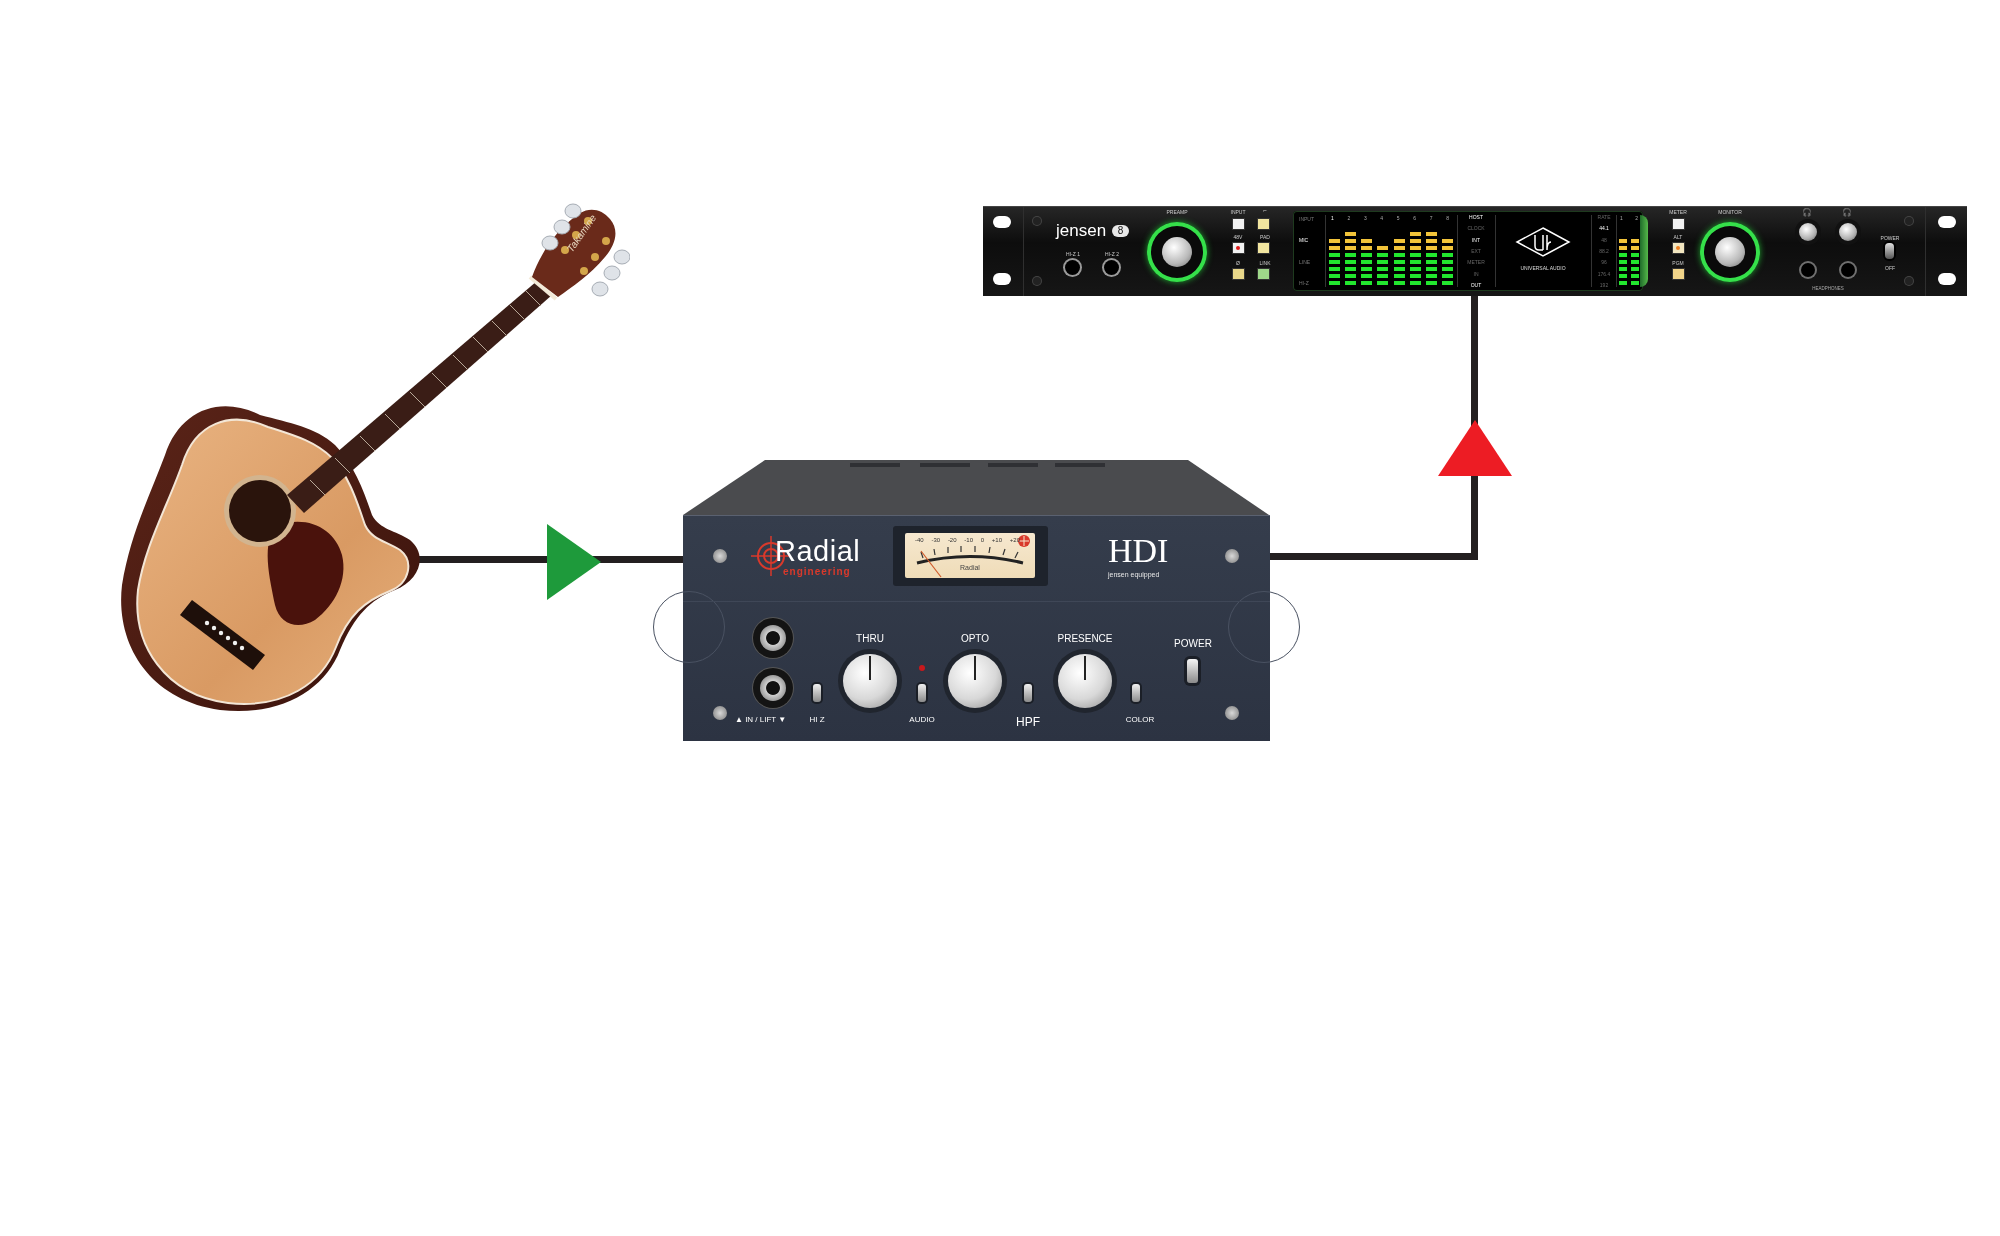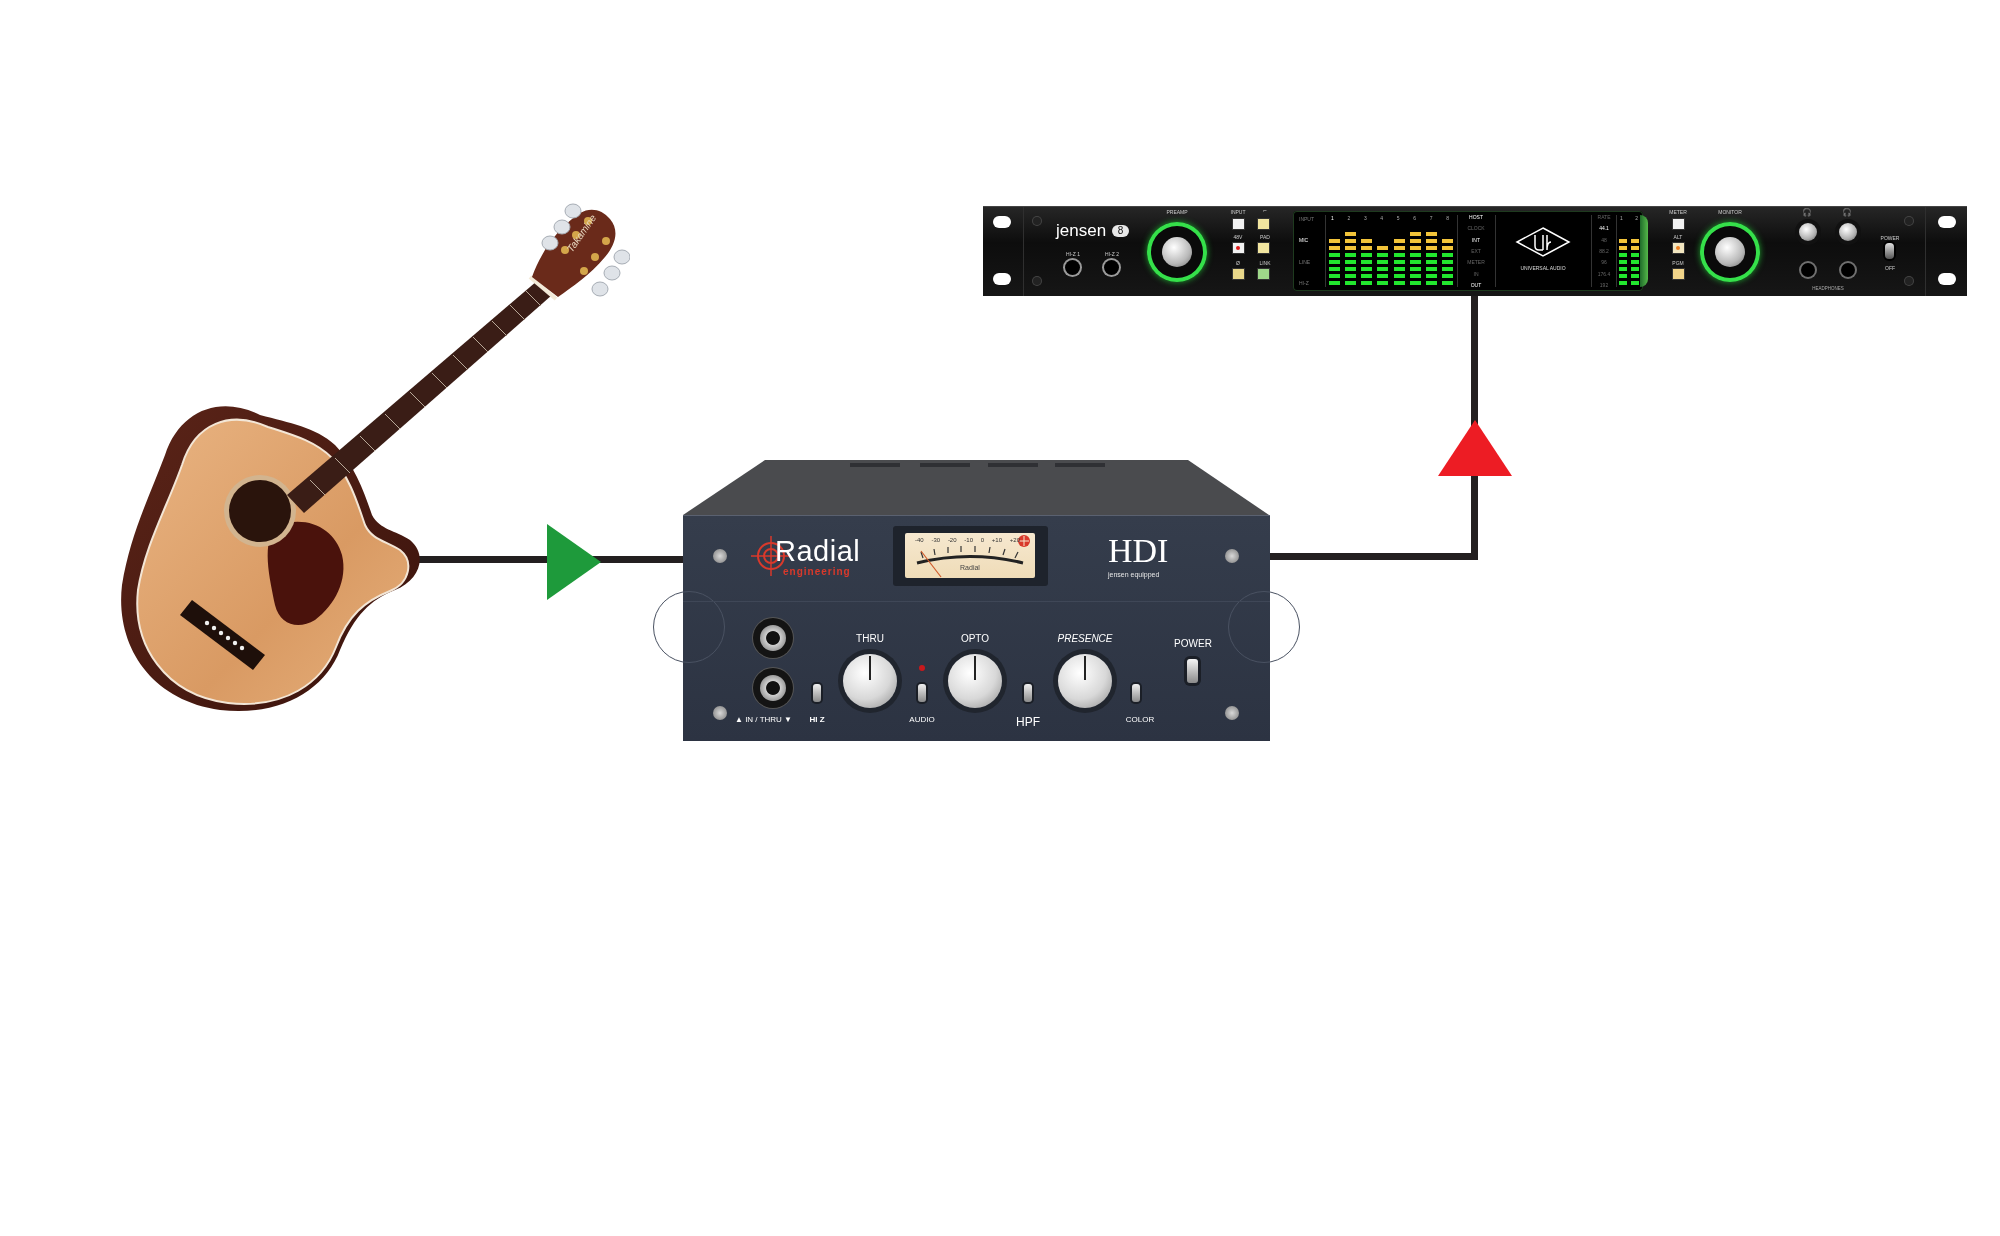--- a/index.html
+++ b/index.html
@@ -157,46 +157,46 @@
     <div class="abs" style="left:425px; top:55px; font-size:7px; color:#e6e6e6;">jensen equipped</div>
 
     <div class="abs" style="left:0; top:85px; width:587px; height:1px; background:#3f4757;"></div>
 
     <div class="abs" style="left:70px; top:102px; width:40px; height:40px; border-radius:50%; background:#141414; box-shadow:0 0 0 1px #555;">
       <div style="position:absolute; left:7px; top:7px; width:26px; height:26px; border-radius:50%; background:radial-gradient(#111 35%, #cfcfcf 40%, #8c8c8c 80%);"></div>
     </div>
     <div class="abs" style="left:70px; top:152px; width:40px; height:40px; border-radius:50%; background:#141414; box-shadow:0 0 0 1px #555;">
       <div style="position:absolute; left:7px; top:7px; width:26px; height:26px; border-radius:50%; background:radial-gradient(#111 35%, #cfcfcf 40%, #8c8c8c 80%);"></div>
     </div>
-    <div class="abs" style="left:52px; top:199px; font-size:8px; color:#ffffff; white-space:nowrap;">▲ IN / THRU ▼</div>
+    <div class="abs" style="left:52px; top:199px; font-size:8px; color:#ffffff; white-space:nowrap;">▲ IN / LIFT ▼</div>
 
     <div class="abs" style="left:147px; width:80px; top:117px; text-align:center; font-size:10px; color:#ffffff;">THRU</div>
     <div class="abs" style="left:252px; width:80px; top:117px; text-align:center; font-size:10px; color:#ffffff;">OPTO</div>
-    <div class="abs" style="left:352px; width:100px; top:117px; text-align:center; font-size:10px; color:#ffffff;font-style:italic;">PRESENCE</div>
+    <div class="abs" style="left:352px; width:100px; top:117px; text-align:center; font-size:10px; color:#ffffff;">PRESENCE</div>
     <div class="abs" style="left:480px; width:60px; top:122px; text-align:center; font-size:10px; color:#ffffff;">POWER</div>
 
     <div class="abs" style="left:160px; top:138px; width:54px; height:54px; border-radius:50%; background:radial-gradient(circle at 40% 35%, #ffffff, #d8d8d8 55%, #8a8a8a); box-shadow:0 0 0 5px #20252e;">
       <div style="position:absolute; left:26px; top:2px; width:2px; height:24px; background:#222;"></div>
     </div>
     <div class="abs" style="left:265px; top:138px; width:54px; height:54px; border-radius:50%; background:radial-gradient(circle at 40% 35%, #ffffff, #d8d8d8 55%, #8a8a8a); box-shadow:0 0 0 5px #20252e;">
       <div style="position:absolute; left:26px; top:2px; width:2px; height:24px; background:#222;"></div>
     </div>
     <div class="abs" style="left:375px; top:138px; width:54px; height:54px; border-radius:50%; background:radial-gradient(circle at 40% 35%, #ffffff, #d8d8d8 55%, #8a8a8a); box-shadow:0 0 0 5px #20252e;">
       <div style="position:absolute; left:26px; top:2px; width:2px; height:24px; background:#222;"></div>
     </div>
 
     <div class="abs" style="left:236px; top:149px; width:6px; height:6px; border-radius:50%; background:#c8191c;"></div>
 
     <div class="abs" style="left:130px; top:168px; width:8px; height:18px; border-radius:3px; background:linear-gradient(#f0f0f0,#8a8a8a); box-shadow:0 0 0 2px #1b1f27;"></div>
     <div class="abs" style="left:235px; top:168px; width:8px; height:18px; border-radius:3px; background:linear-gradient(#f0f0f0,#8a8a8a); box-shadow:0 0 0 2px #1b1f27;"></div>
     <div class="abs" style="left:341px; top:168px; width:8px; height:18px; border-radius:3px; background:linear-gradient(#f0f0f0,#8a8a8a); box-shadow:0 0 0 2px #1b1f27;"></div>
     <div class="abs" style="left:449px; top:168px; width:8px; height:18px; border-radius:3px; background:linear-gradient(#f0f0f0,#8a8a8a); box-shadow:0 0 0 2px #1b1f27;"></div>
     <div class="abs" style="left:504px; top:143px; width:11px; height:24px; border-radius:3px; background:linear-gradient(#f5f5f5,#8a8a8a); box-shadow:0 0 0 3px #1b1f27;"></div>
 
-    <div class="abs" style="left:114px; width:40px; top:199px; text-align:center; font-size:8px; color:#ffffff;font-weight:bold;">HI Z</div>
+    <div class="abs" style="left:114px; width:40px; top:199px; text-align:center; font-size:8px; color:#ffffff;">HI Z</div>
     <div class="abs" style="left:219px; width:40px; top:199px; text-align:center; font-size:8px; color:#ffffff;">AUDIO</div>
     <div class="abs" style="left:325px; width:40px; top:199px; text-align:center; font-size:12px; color:#ffffff;">HPF</div>
     <div class="abs" style="left:437px; width:40px; top:199px; text-align:center; font-size:8px; color:#ffffff;">COLOR</div>
   </div>
 </div>
 
 <div class="abs" style="left:983px; top:206px; width:984px; height:89px; background:linear-gradient(#262626,#0d0d0d 40%,#161616); border-top:1px solid #444;">
 
   <div class="abs" style="left:10px; top:9px; width:18px; height:12px; border-radius:6px; background:#fff;"></div>
   <div class="abs" style="left:10px; top:66px; width:18px; height:12px; border-radius:6px; background:#fff;"></div>

